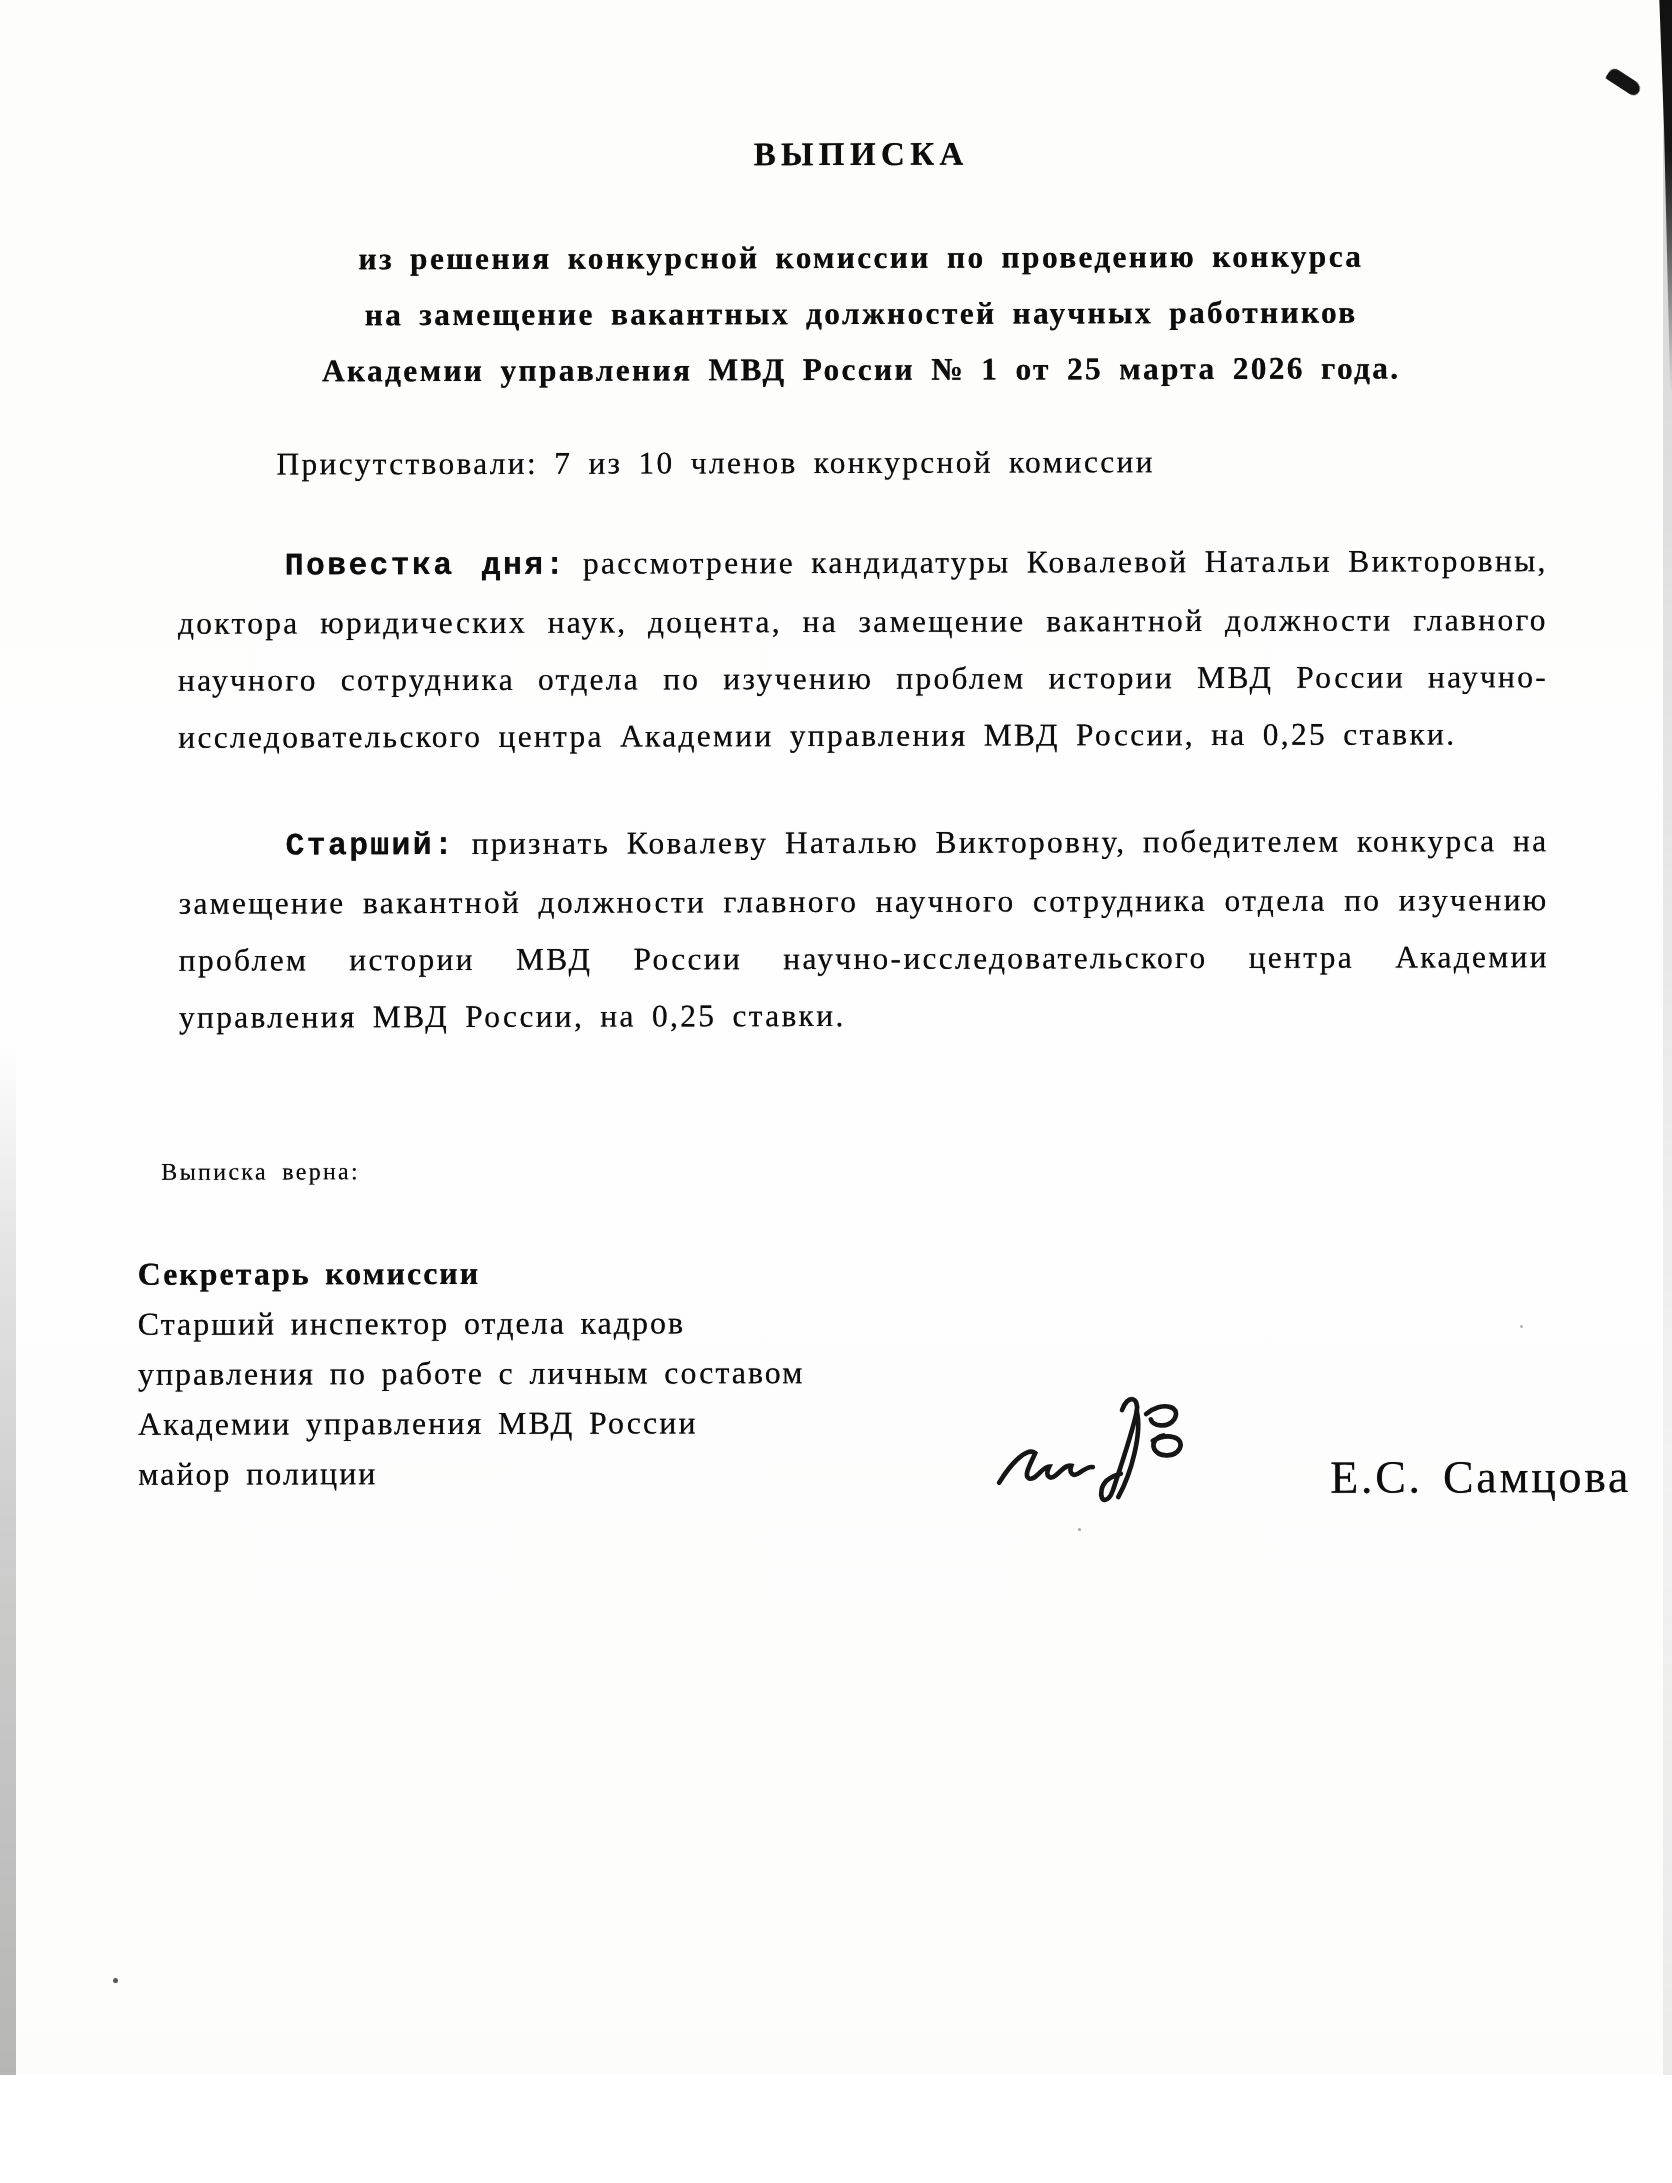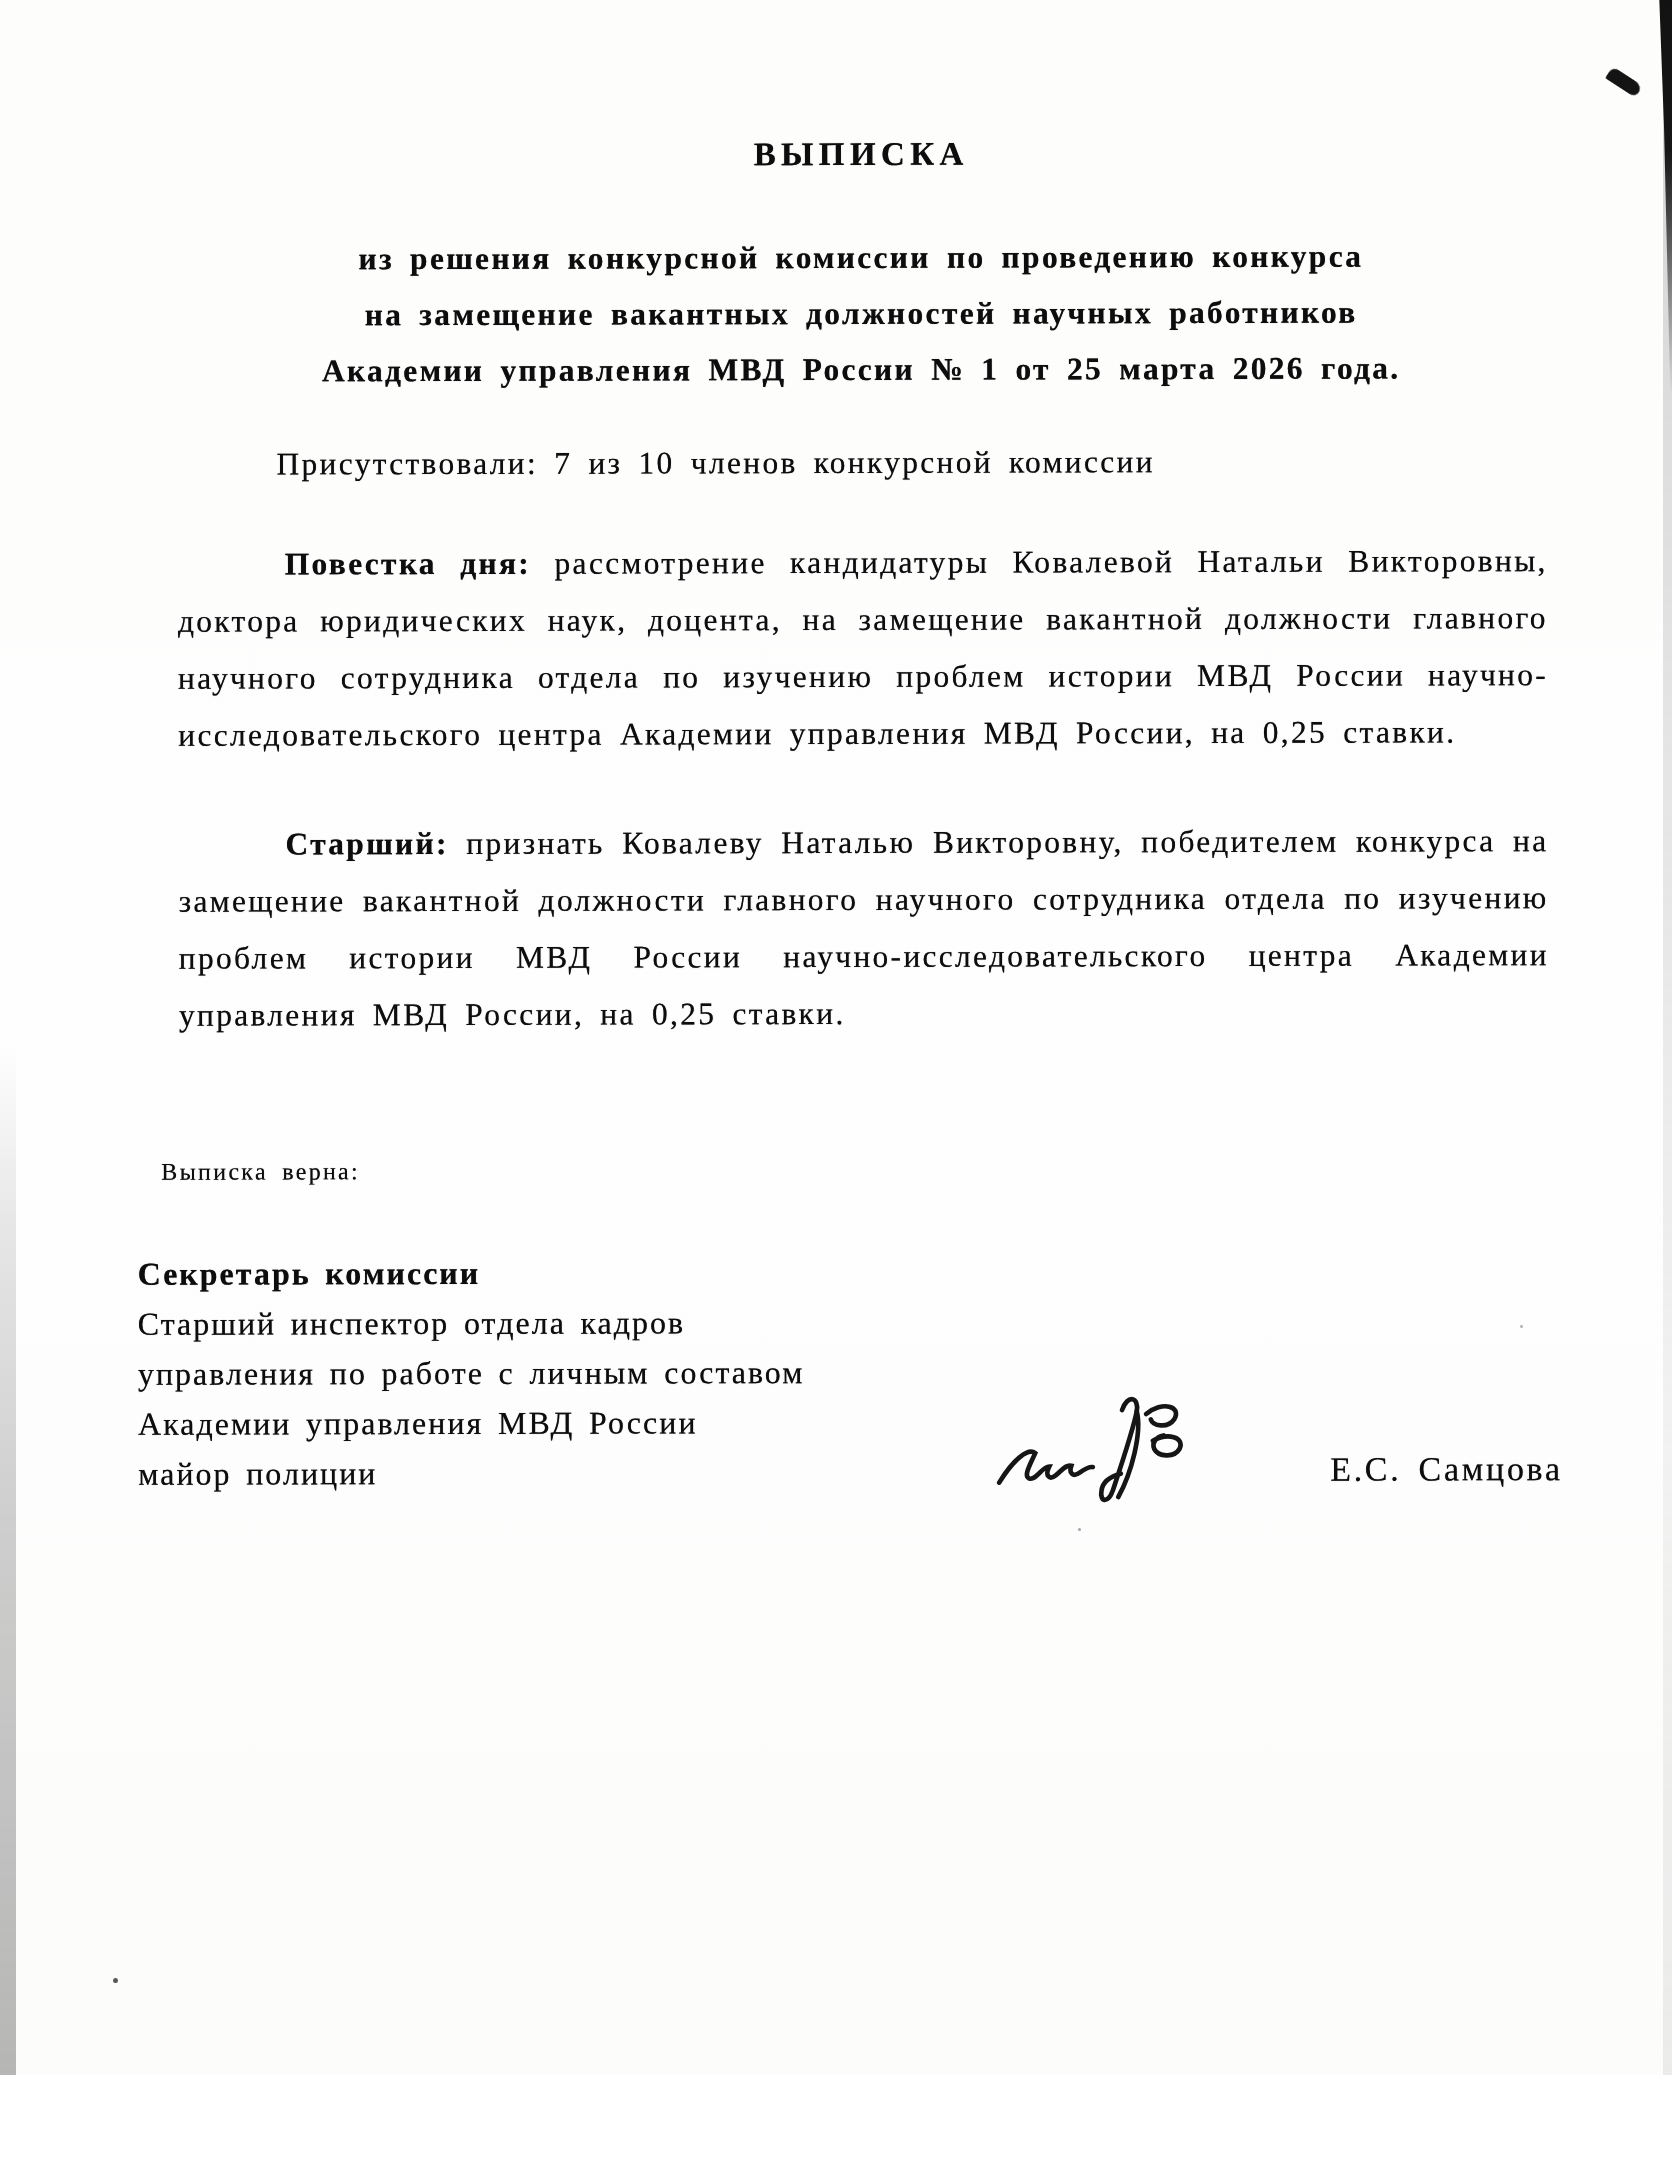--- a/index.html
+++ b/index.html
@@ -44,36 +44,36 @@
   }
   .para {
     left: 179px; width: 1370px;
     font-size: 31.5px;
     line-height: 57px;
     text-align: justify;
     text-indent: 107px;
   }
   .para-agenda { top: 534px; }
   .para-resolution { top: 814px; }
-  .para b { letter-spacing: 2.3px; }
+  .para b { letter-spacing: 2.3px; font-family: Liberation Mono, monospace; }
   .certification {
     left: 161px; top: 1157px;
     font-size: 24px;
   }
   .signatory {
     left: 137px; top: 1247px;
     font-size: 32px;
     line-height: 50px;
     letter-spacing: 2px;
     word-spacing: 4.7px;
   }
   .signatory .role-bold { font-weight: bold; }
   .signatory-name {
     left: 1329px; top: 1452px;
-    font-size: 34px;
+    font-size: 46px;
     letter-spacing: 2.7px;
     text-align: right;
   }
   .signature-svg {
     position: absolute;
     left: 990px; top: 1392px;
     width: 234px; height: 124px;
   }
   
   .edge-left {

